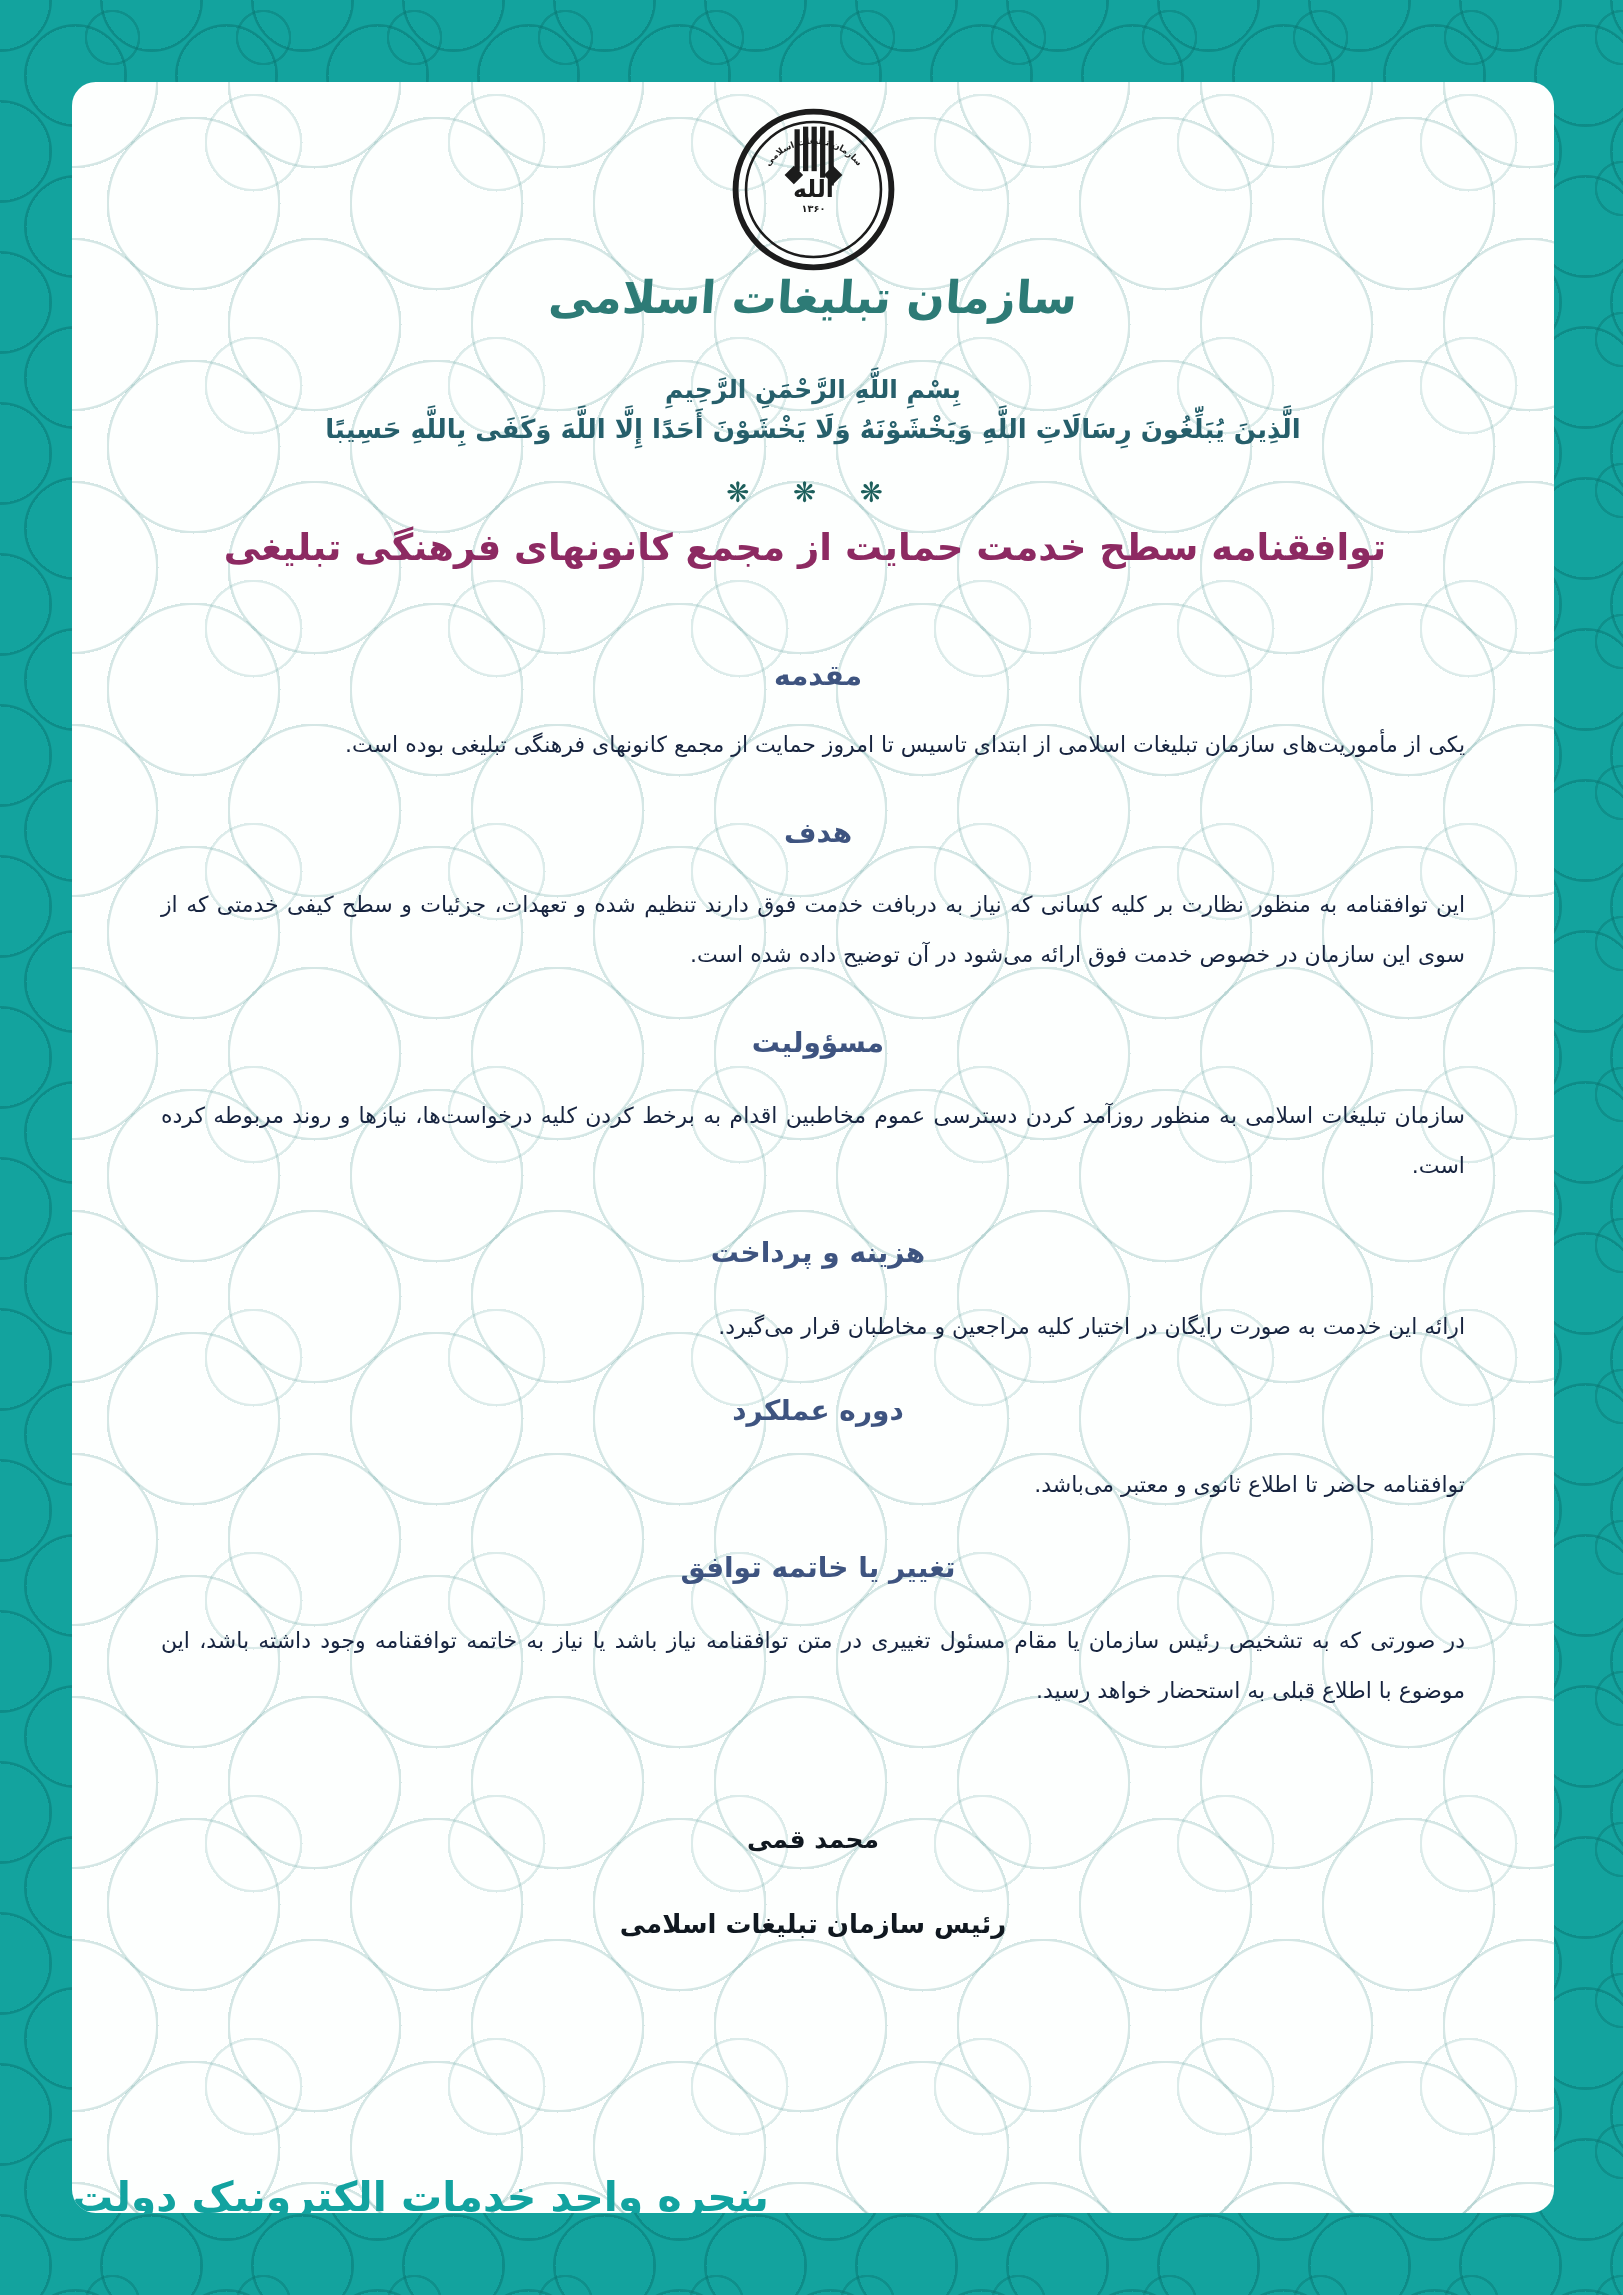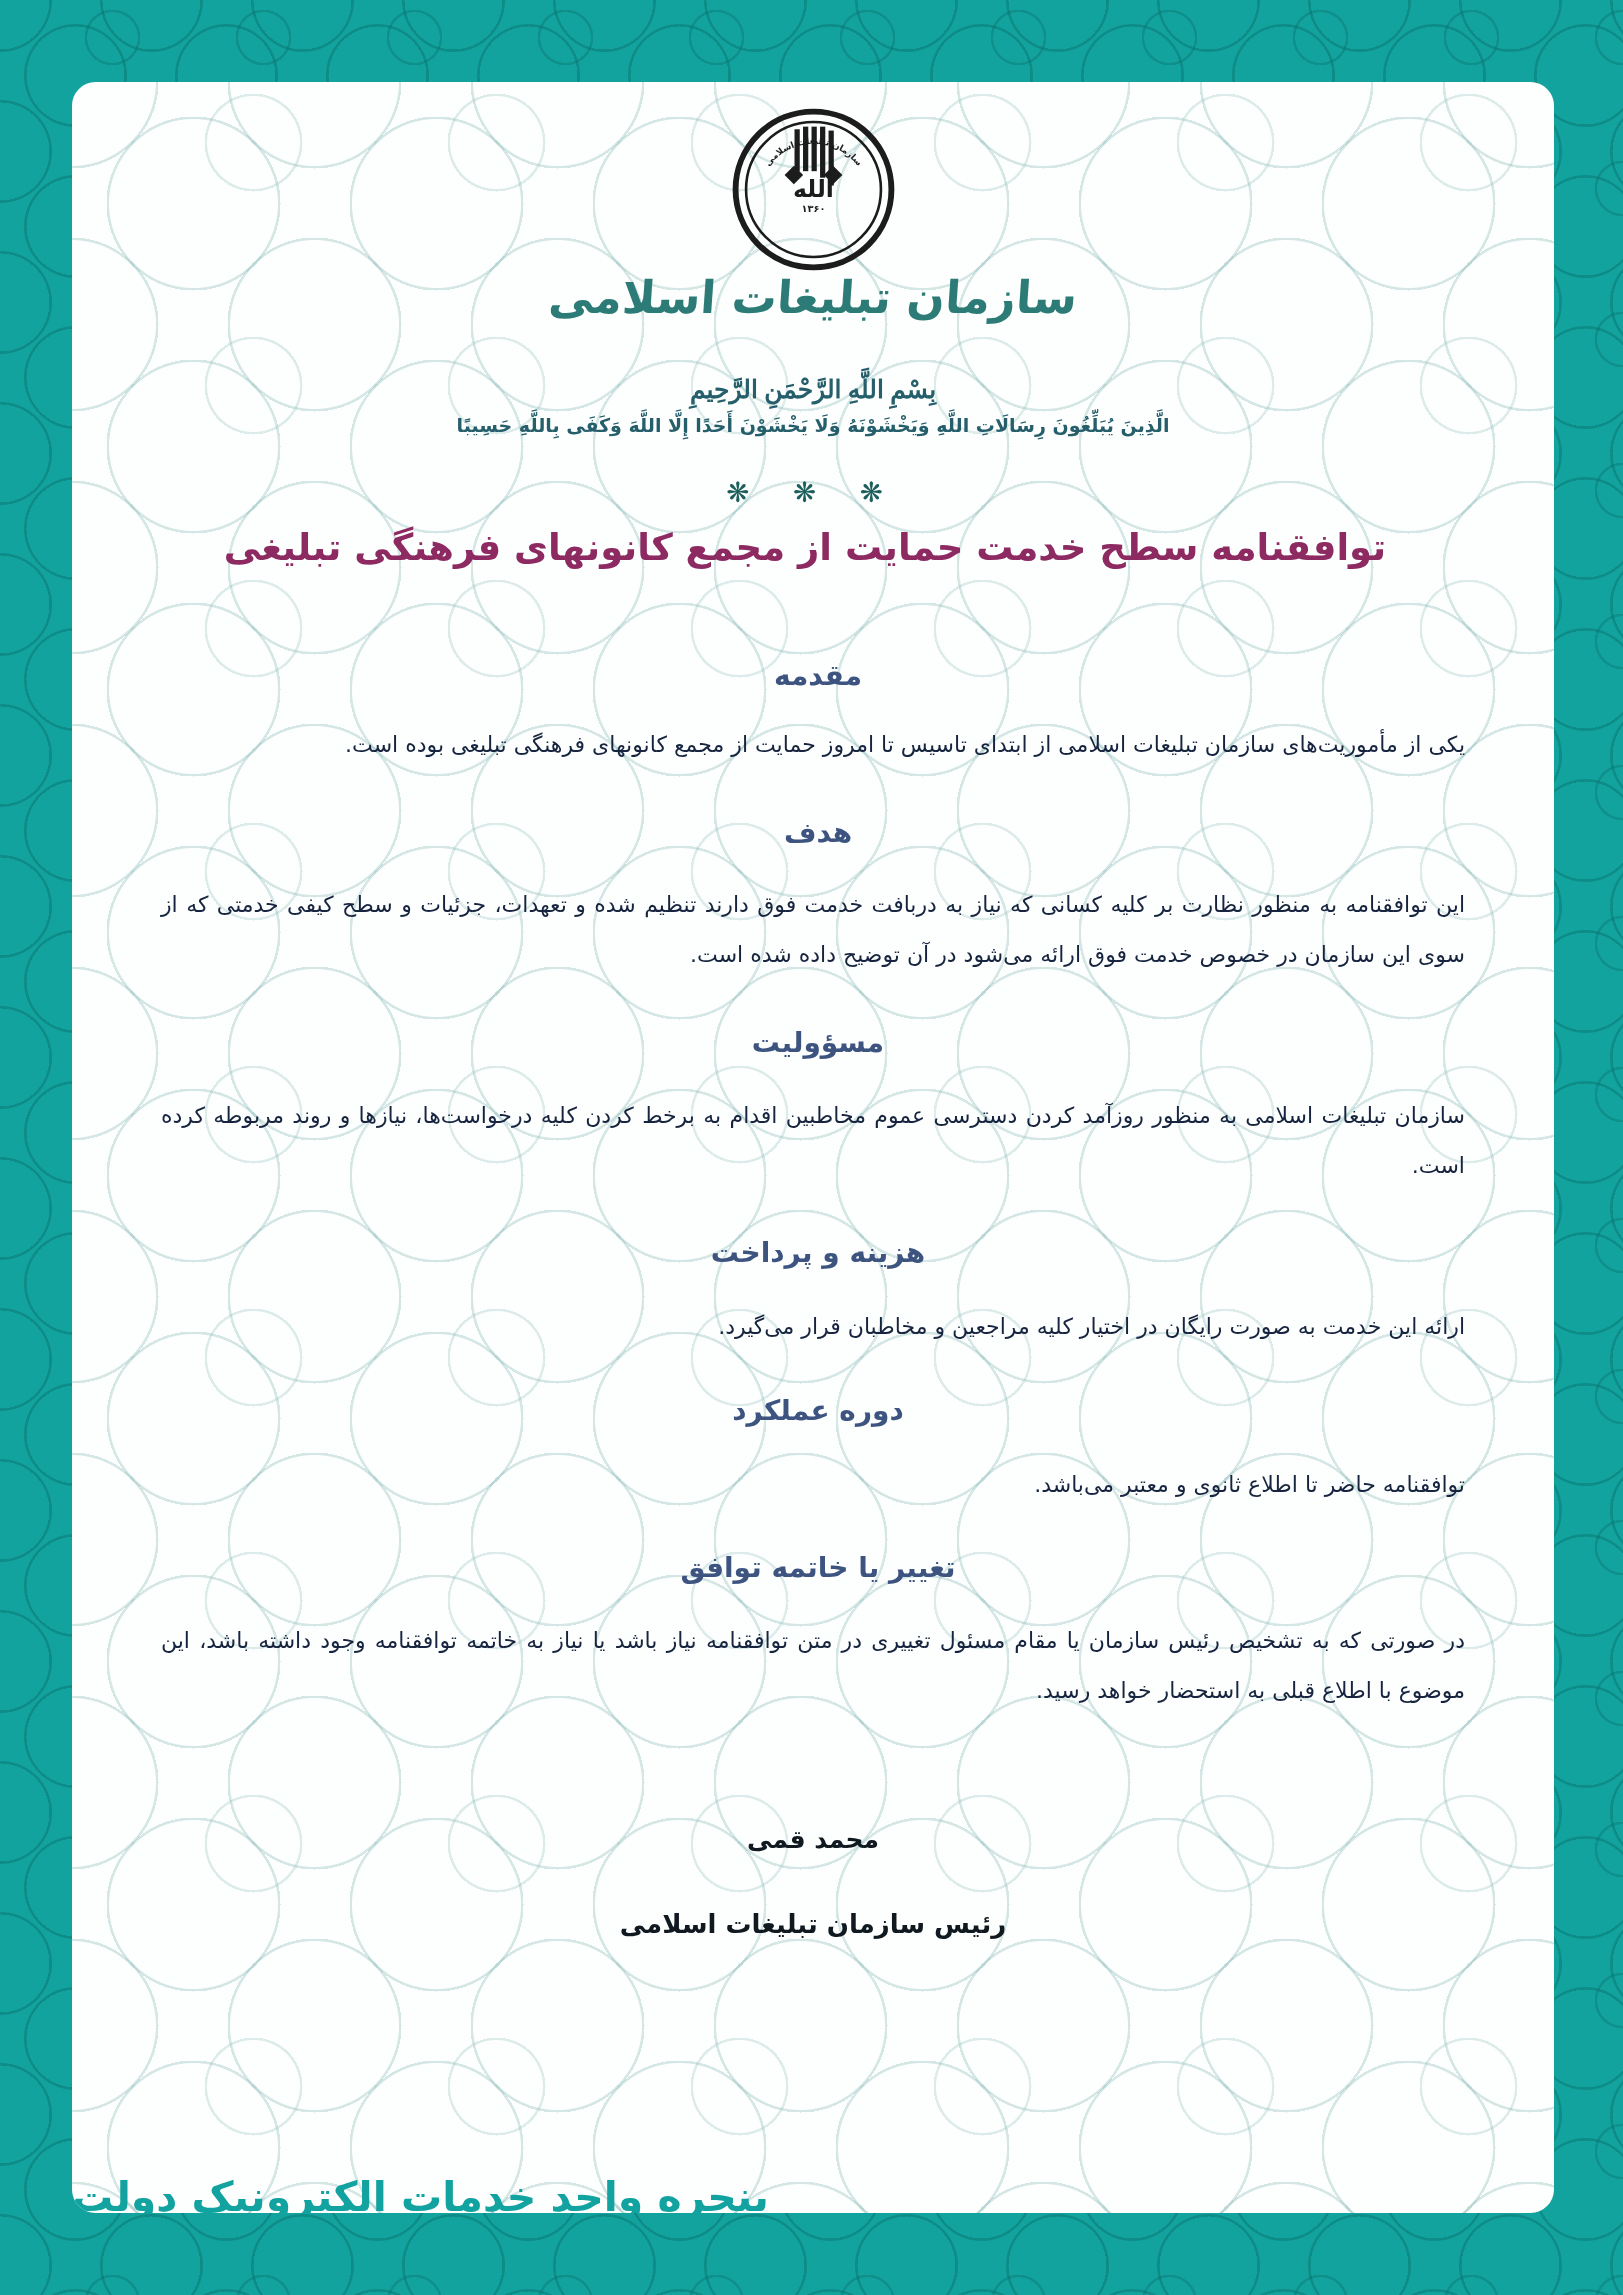--- a/index.html
+++ b/index.html
@@ -43,25 +43,25 @@
   }
   .logo-wrap{position:absolute;top:25px;left:0;right:0;display:flex;justify-content:center;}
   .calli{
     position:absolute;top:189px;left:0;right:0;text-align:center;
     color:var(--calli-teal);font-size:45px;font-weight:bold;
     transform:skewX(-4deg);letter-spacing:-1.3px;
     direction:rtl;
   }
   .bismillah{
     position:absolute;top:293px;left:0;right:0;text-align:center;
-    color:var(--verse-teal);font-size:25px;font-weight:bold;direction:rtl;font-family:Liberation Serif, serif;
+    color:var(--verse-teal);font-size:25px;font-weight:bold;direction:rtl;
   }
   .verse{
     position:absolute;top:332px;left:0;right:0;text-align:center;
-    color:var(--verse-teal);font-size:19px;font-weight:bold;direction:rtl;
+    color:var(--verse-teal);font-size:26px;font-weight:bold;direction:rtl;
   }
   .divider{
     position:absolute;top:394px;left:0;right:0;text-align:center;
     color:#1d5f5c;font-size:27.6px;font-weight:bold;letter-spacing:17px;
   }
   .title{
     position:absolute;top:444px;left:23px;right:39px;text-align:center;
     color:var(--title-color);font-size:37px;font-weight:bold;direction:rtl;
   }
   .sec{

